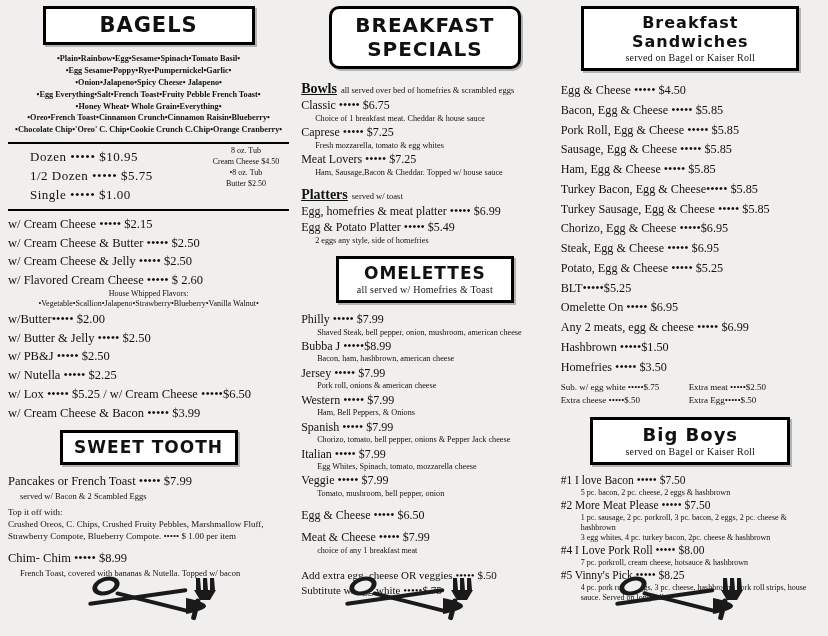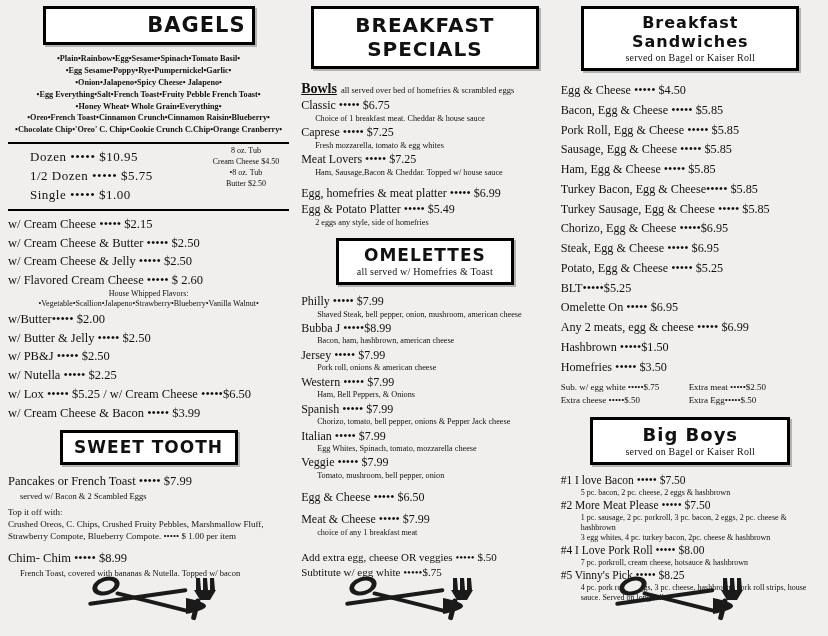--- a/index.html
+++ b/index.html
@@ -32,24 +32,24 @@
     font-weight: bold;
     letter-spacing: 1px;
   }
   .boxhdr .t2 {
     font-family: "Liberation Serif", serif;
     font-size: 10px;
     letter-spacing: 0.2px;
     margin-top: 1px;
   }
   .hdr-bagels { width: 212px; }
-  .hdr-bagels .t1 { font-size: 21px; text-align: right; }
+  .hdr-bagels .t1 { font-size: 21px; }
   .hdr-sweet { width: 178px; }
   .hdr-sweet .t1 { font-size: 17px; }
-  .hdr-bfs { width: 228px; }
+  .hdr-bfs { width: 192px; border-radius: 10px; }
   .hdr-bfs .t1 { font-size: 20px; }
   .hdr-omelettes { width: 178px; }
   .hdr-omelettes .t1 { font-size: 17px; }
   .hdr-sand { width: 218px; }
   .hdr-sand .t1 { font-size: 16px; }
   .hdr-big { width: 200px; }
   .hdr-big .t1 { font-size: 18px; }
 
   
   .flavors {
@@ -213,20 +213,24 @@
         </div>
         <div class="item">Classic ••••• $6.75</div>
         <div class="item-note">Choice of 1 breakfast meat. Cheddar &amp; house sauce</div>
         <div class="item">Caprese ••••• $7.25</div>
         <div class="item-note">Fresh mozzarella, tomato &amp; egg whites</div>
         <div class="item">Meat Lovers ••••• $7.25</div>
         <div class="item-note">Ham, Sausage,Bacon &amp; Cheddar. Topped w/ house sauce</div>
       </div>
 
       <div style="padding-top:6px;">
+        <div>
+          <span class="sec-title">Platters</span>
+          <span class="sec-title-note">served w/ toast</span>
+        </div>
         <div class="item">Egg, homefries &amp; meat platter ••••• $6.99</div>
         <div class="item">Egg &amp; Potato Platter ••••• $5.49</div>
         <div class="item-note">2 eggs any style, side of homefries</div>
       </div>
 
       <div class="boxhdr hdr-omelettes" style="margin-top:10px;">
         <div class="t1">OMELETTES</div>
         <div class="t2">all served w/  Homefries &amp;  Toast</div>
       </div>
 

